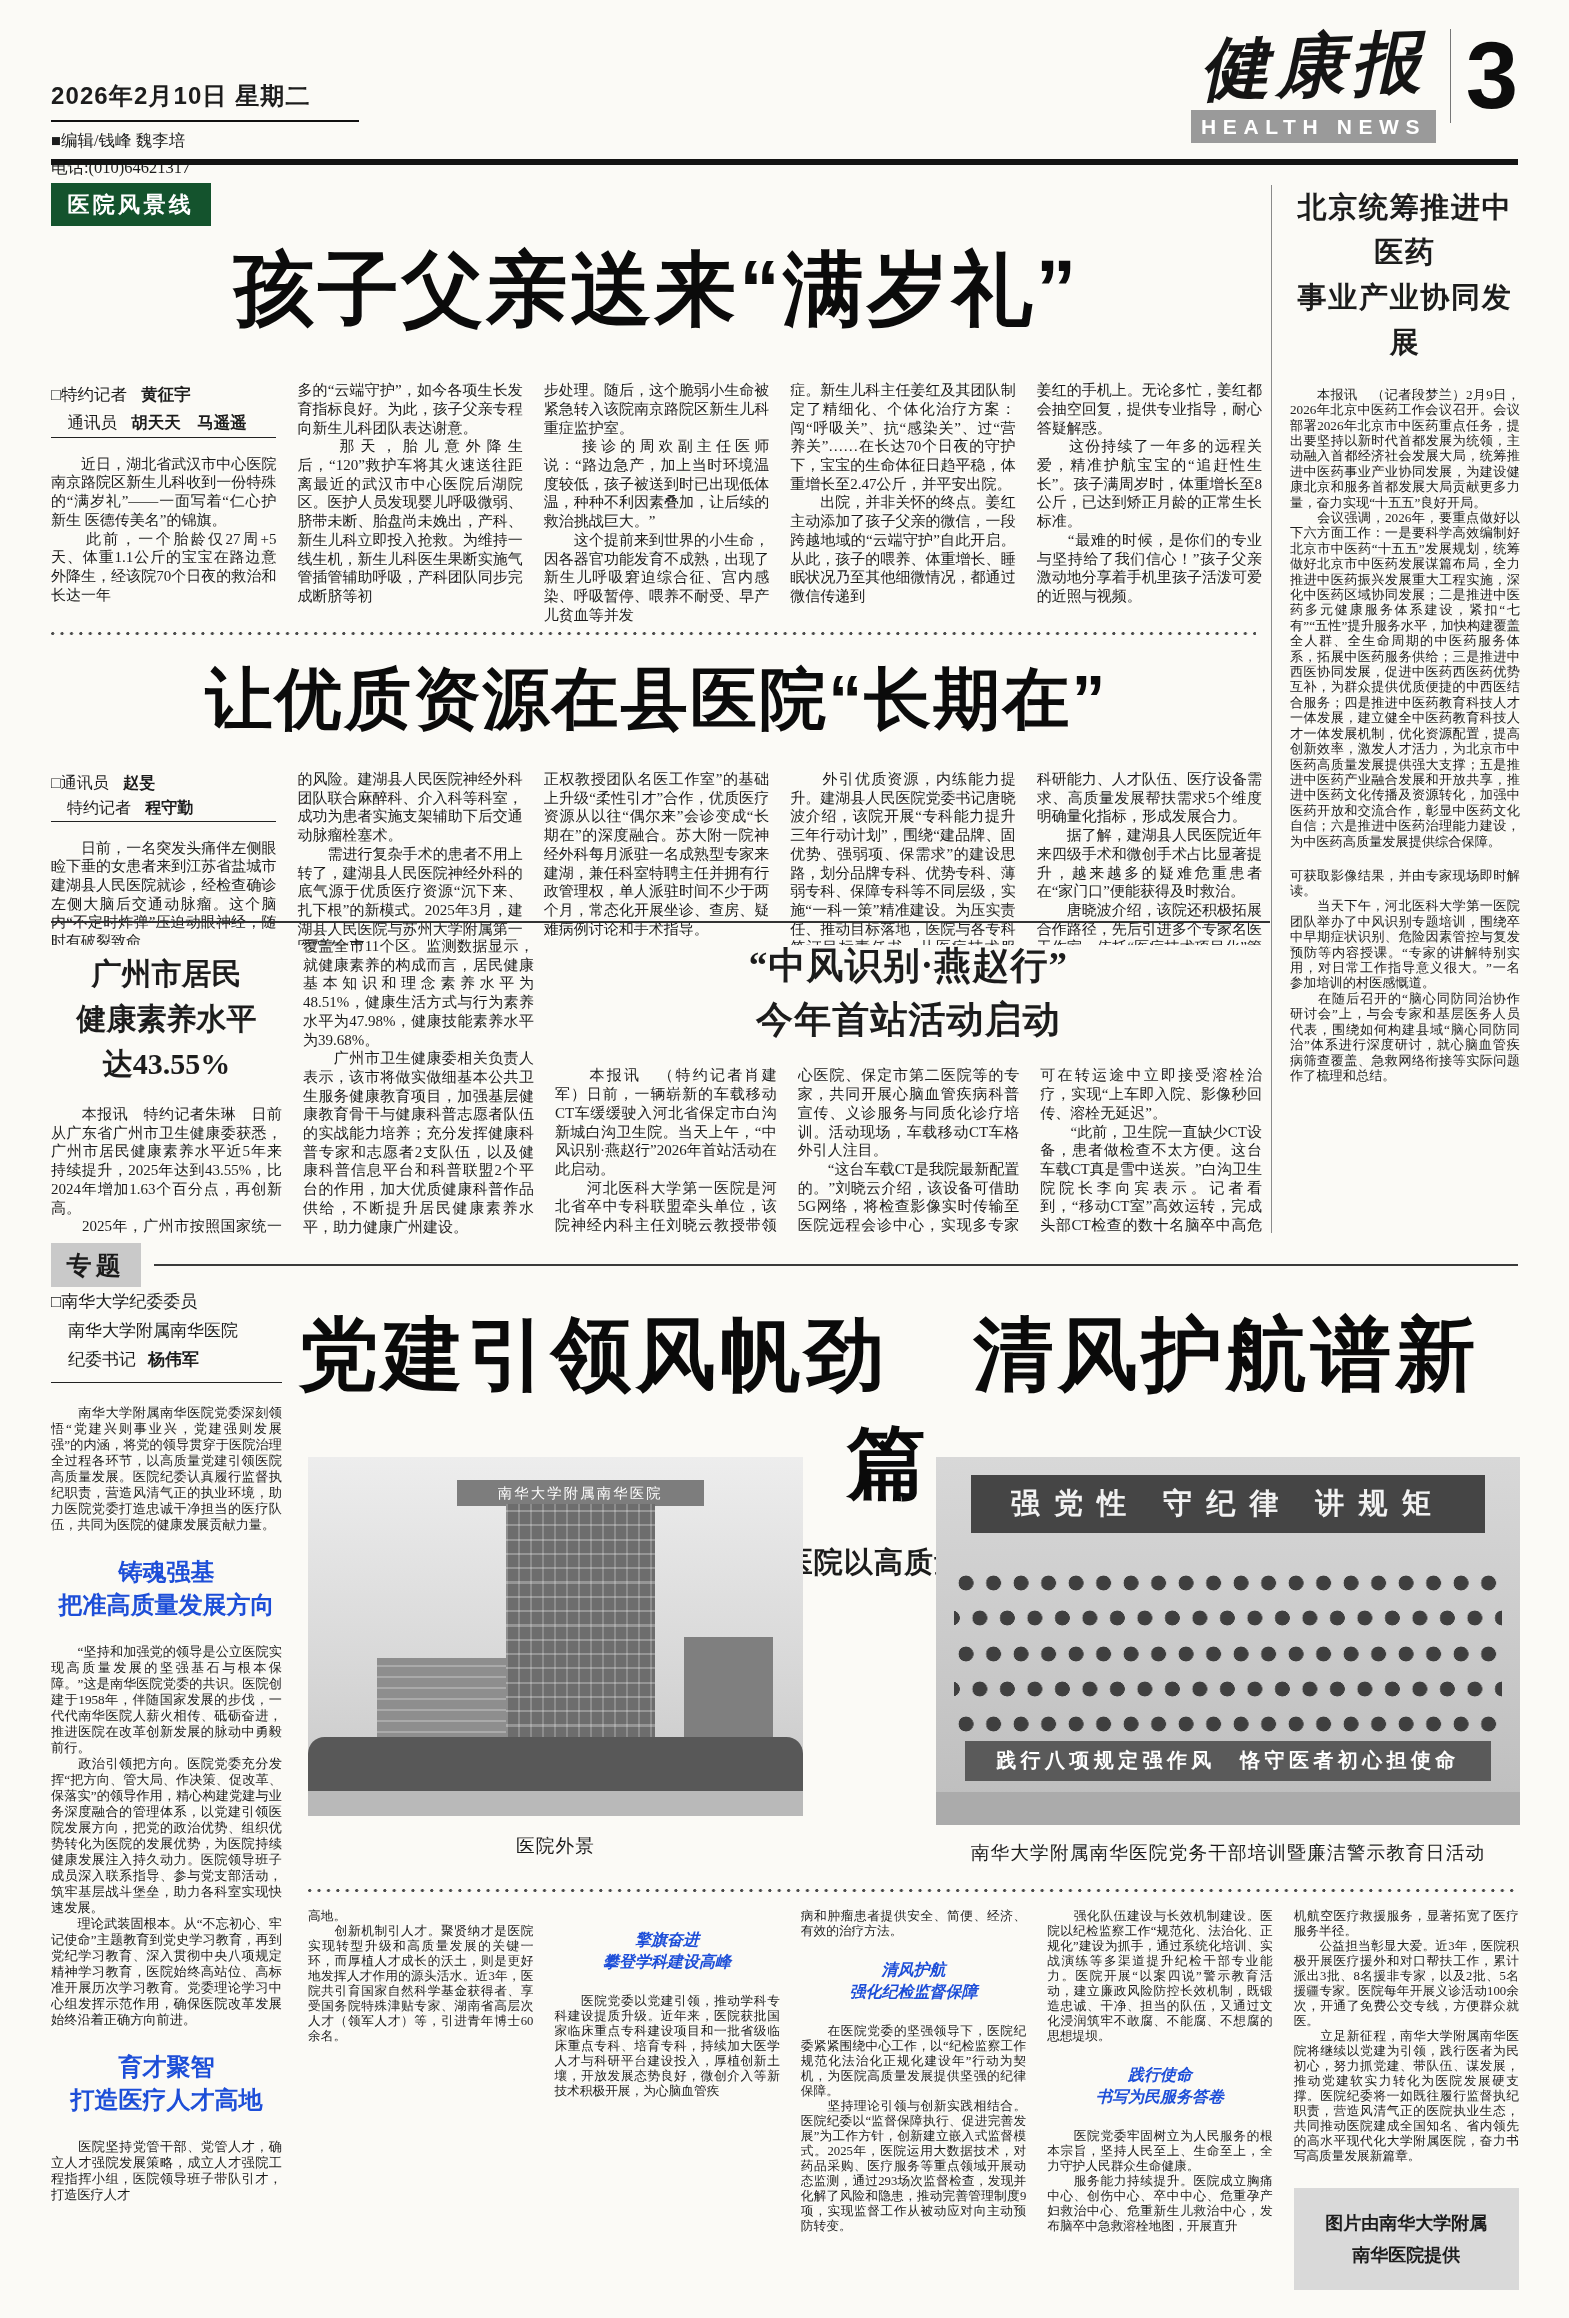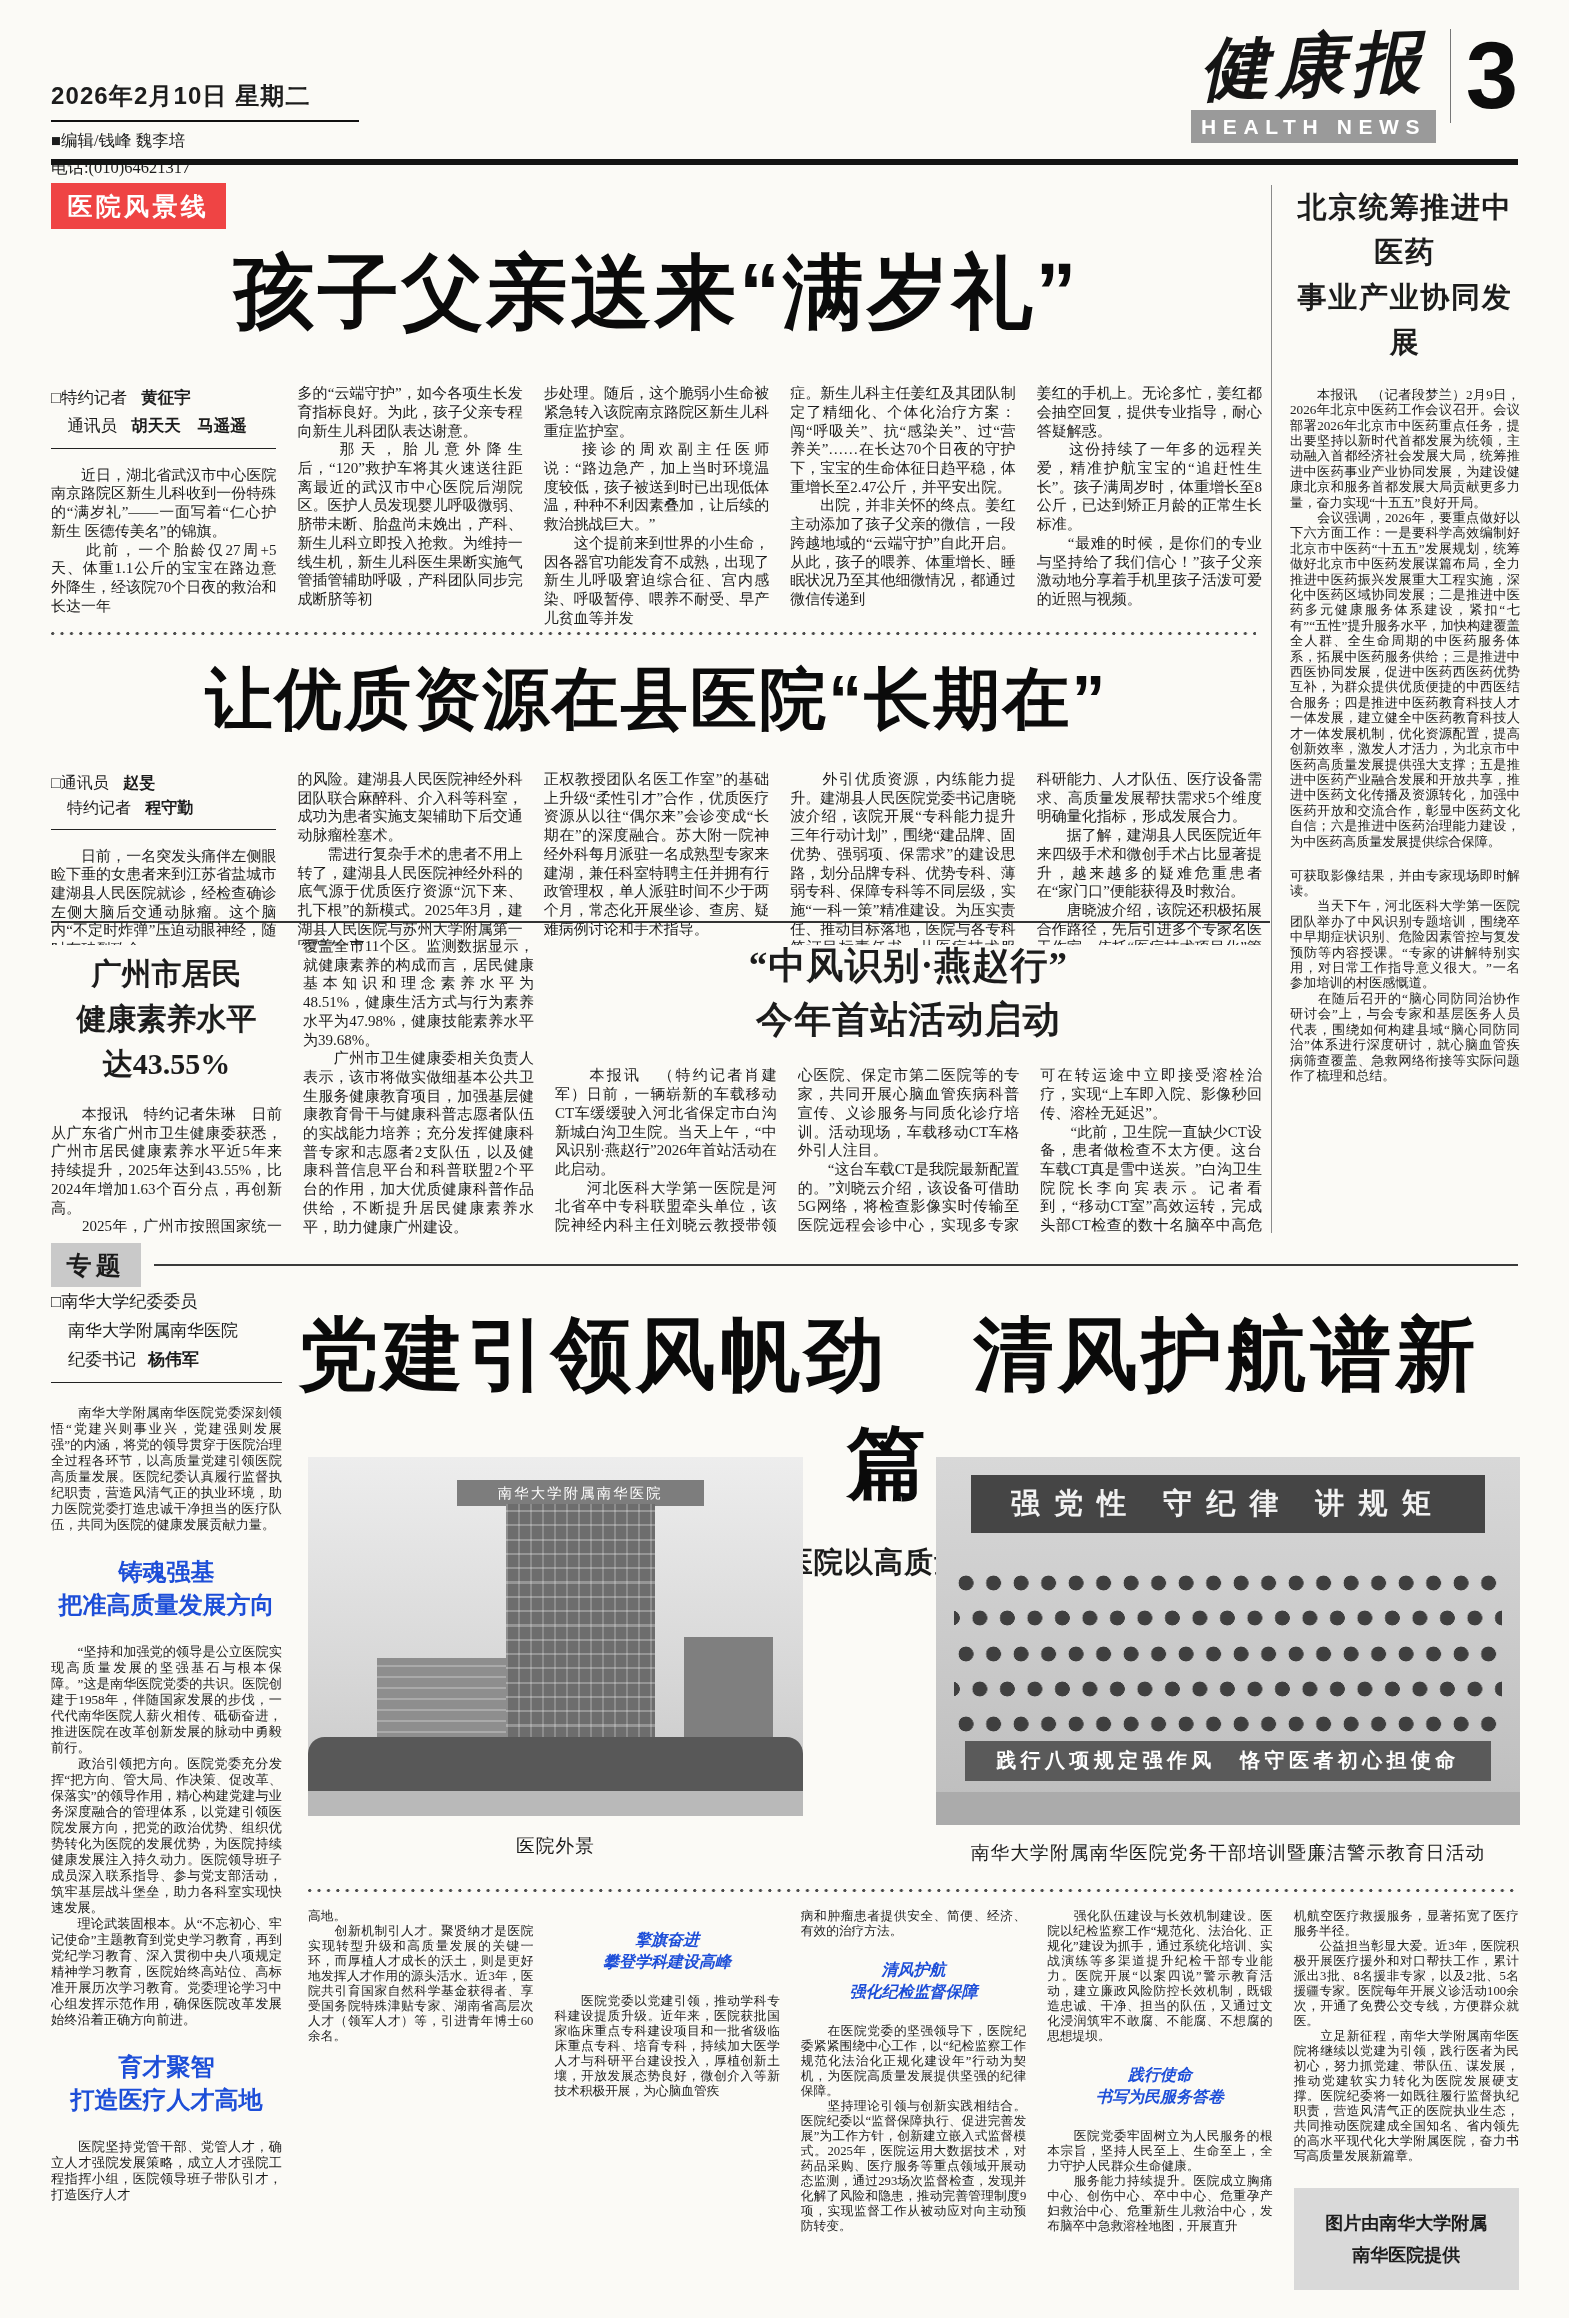--- a/index.html
+++ b/index.html
@@ -22,31 +22,31 @@
   .mast-en{margin-top:5.5px;background:#9a9a9a;color:#fff;font-family:"Liberation Sans",sans-serif;
            font-weight:bold;font-size:21px;letter-spacing:6.6px;padding:4.4px 10px;text-align:center;}
   .mast-no{font-family:"Liberation Sans",sans-serif;font-weight:900;font-size:94px;line-height:1;
            margin-left:14.3px;padding-left:14.3px;border-left:1.7px solid #777;color:#0d0d0d;}
   .top-rule{position:absolute;left:51px;right:51px;top:159px;height:5.5px;background:#141414;}
 
   
   .cols{display:flex;gap:21px;}
   .col{flex:1;overflow:hidden;text-align:justify;font-size:15px;line-height:18.7px;}
   .col p{margin:0;}
-  .byline{font-size:16.5px;line-height:27.5px;border-bottom:1.7px solid #222;padding-bottom:9px;margin-bottom:16.5px;}
+  .byline{font-size:16.5px;line-height:27.5px;border-bottom:1.7px solid #222;padding-bottom:1px;margin-bottom:16.5px;}
   .byline .nm{font-weight:bold;margin-left:14.3px;}
   .col-subhead{text-align:center;font-family:"Liberation Sans",sans-serif;font-weight:900;
                font-size:23px;line-height:1.4;margin:16.5px 0;color:#1d4ed8;}
   .dotted{height:3.3px;background-image:radial-gradient(circle 1.7px at 1.7px 1.7px,#4a4a4a 0 1.4px,transparent 1.8px);
           background-size:9.4px 3.3px;background-repeat:repeat-x;}
 
   
   .band1{position:absolute;left:51px;top:183px;width:1211px;}
-  .tag{display:inline-block;background:#ef4444;color:#fff;font-family:"Liberation Sans",sans-serif;
-       font-weight:bold;font-size:25px;padding:6.6px 16.5px;letter-spacing:3.3px;}
+  .tag{display:inline-block;background:#14532d;color:#fff;font-family:"Liberation Sans",sans-serif;
+       font-weight:bold;font-size:22px;padding:6.6px 16.5px;letter-spacing:3.3px;}
   .h1a{font-family:"Liberation Sans",sans-serif;font-weight:900;font-size:81px;letter-spacing:3.3px;
        text-align:center;margin-top:10px;color:#0b0b0b;}
   .band1 .cols{margin-top:36px;}
   .band1 .col{height:271px;}
 
   .rail-divider{position:absolute;left:1271px;top:185px;width:1.1px;height:1048px;background:#8a8a8a;}
   .rail{position:absolute;left:1290px;top:185px;width:230px;height:1048px;overflow:hidden;}
   .rail-h{font-size:29px;font-weight:bold;text-align:center;line-height:1.55;letter-spacing:1.7px;margin-bottom:22px;}
   .rail-body{font-size:13.2px;line-height:15.4px;text-align:justify;}
   .rail-body p{margin:0;}

